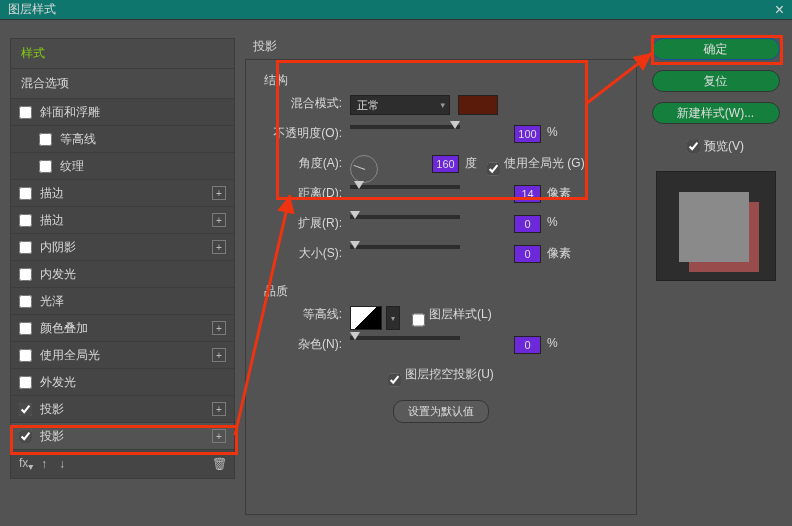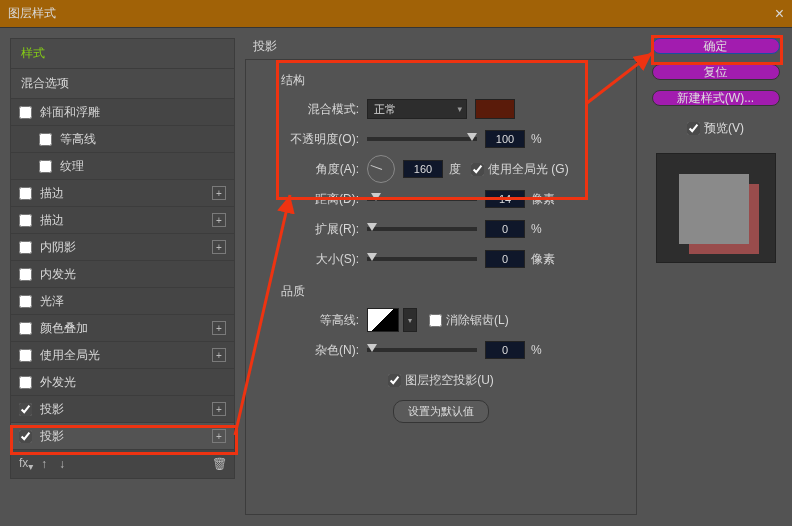--- a/index.html
+++ b/index.html
@@ -1,59 +1,59 @@
 <!DOCTYPE html>
 <html><head>
 <meta charset="utf-8">
 <style>
 * { box-sizing: border-box; margin: 0; padding: 0; font-family: "Microsoft YaHei", sans-serif; }
 body { background: #535353; width: 792px; height: 526px; overflow: hidden; position: relative; }
 
-.titlebar { height: 28px; background: #a16207; display: flex; align-items: center; padding: 0 8px; border-bottom: 1px solid #353535; }
+.titlebar { height: 20px; background: #0f766e; display: flex; align-items: center; padding: 0 8px; border-bottom: 1px solid #353535; }
 .titlebar .title { color: #d8d8d8; font-size: 12px; }
 .titlebar .close { margin-left: auto; color: #d8d8d8; font-size: 16px; cursor: pointer; }
 
 .main { position: absolute; top: 28px; left: 0; right: 0; bottom: 0; display: flex; }
 
 .sidebar { width: 245px; padding: 10px; }
 .sidebar-box { border: 1px solid #3c3c3c; background: #454545; }
 .side-head { background: #4a4a4a; color: #84cc16; font-size: 12px; padding: 6px 10px; border-bottom: 1px solid #3c3c3c; }
 .side-sub { background: #4a4a4a; color: #d8d8d8; font-size: 12px; padding: 6px 10px; border-bottom: 1px solid #3c3c3c; }
 .side-item { display: flex; align-items: center; padding: 5px 8px; border-bottom: 1px solid #3c3c3c; font-size: 12px; color: #d8d8d8; height: 27px; }
 .side-item input[type=checkbox] { margin-right: 8px; accent-color: #4a4a4a; }
 .side-item .plus { margin-left: auto; width: 14px; height: 14px; border: 1px solid #7a7a7a; display: flex; align-items: center; justify-content: center; font-size: 10px; color: #bbb; }
 .side-item.indent { padding-left: 28px; }
 .side-item.selected { background: #535353; }
 .side-actions { display: flex; gap: 4px; padding: 6px 8px; color: #bbb; font-size: 12px; align-items: center; }
 .side-actions .icon { width: 14px; display: inline-block; text-align: center; }
 .side-actions .trash { margin-left: auto; }
 
 .center { flex: 1; padding: 10px 10px 10px 0; position: relative; }
 .center-title { color: #d8d8d8; font-size: 12px; margin: 0 0 4px 8px; }
-.center-box { border: 1px solid #3c3c3c; height: 456px; padding: 10px 31px; }
+.center-box { border: 1px solid #3c3c3c; height: 456px; padding: 10px 14px; }
 .group-label { color: #d8d8d8; font-size: 12px; margin: 2px 0 6px 4px; }
-.field-row { display: flex; align-items: center; height: 28px; font-size: 12px; color: #d8d8d8; margin: 2px 0; }
+.field-row { display: flex; height: 28px; font-size: 12px; color: #d8d8d8; margin: 2px 0; }
 .field-row .lbl { width: 90px; text-align: right; padding-right: 8px; }
 .field-row .slider { flex: 0 0 110px; height: 4px; background: #2d2d2d; position: relative; margin-right: 8px; }
 .field-row .slider .knob { position: absolute; top: -4px; width: 0; height: 0; border-left: 5px solid transparent; border-right: 5px solid transparent; border-top: 8px solid #ccc; }
-.field-row .numbox { width: 40px; height: 18px; background: #0f172a; border: 1px solid #222; color: #ddd; font-size: 11px; text-align: center; }
+.field-row .numbox { width: 27px; height: 18px; background: #6d28d9; border: 1px solid #222; color: #ddd; font-size: 11px; text-align: center; margin-left: 46px; }
 .field-row .unit { margin-left: 6px; }
 .dropdown { width: 100px; height: 20px; background: #2d2d2d; border: 1px solid #222; color: #ddd; font-size: 11px; display: flex; align-items: center; padding: 0 6px; position: relative; }
 .dropdown::after { content: "▾"; position: absolute; right: 4px; font-size: 9px; color: #999; }
 .swatch { width: 40px; height: 20px; background: #5a1b0a; border: 1px solid #222; margin-left: 8px; }
 .angle-dial { width: 28px; height: 28px; border: 1px solid #888; border-radius: 50%; margin-right: 8px; position: relative; }
 .angle-dial::after { content: ""; position: absolute; width: 12px; height: 1px; background: #ccc; top: 13px; left: 2px; transform-origin: right; transform: rotate(20deg); }
 .cb { margin-right: 4px; accent-color: #4a4a4a; }
 .contour-swatch { width: 32px; height: 24px; background: linear-gradient(135deg, #fff 0%, #fff 49%, #000 50%, #000 100%); border: 1px solid #222; margin-right: 4px; }
 .contour-btn { width: 14px; height: 24px; background: #2d2d2d; border: 1px solid #222; display: flex; align-items: center; justify-content: center; font-size: 8px; color: #999; }
 .btn-small { background: #5a5a5a; border: 1px solid #353535; border-radius: 10px; color: #ddd; font-size: 11px; padding: 3px 14px; cursor: pointer; }
 .btn-row { display: flex; justify-content: center; margin-top: 6px; }
 
 .rightcol { width: 145px; padding: 10px 12px 10px 4px; display: flex; flex-direction: column; gap: 10px; align-items: center; }
-.btn { width: 128px; height: 16px; background: #a21caf; border: 1px solid #353535; border-radius: 13px; color: #ddd; font-size: 12px; display: flex; align-items: center; justify-content: center; cursor: pointer; }
+.btn { width: 128px; height: 22px; background: #15803d; border: 1px solid #353535; border-radius: 13px; color: #ddd; font-size: 12px; display: flex; align-items: center; justify-content: center; cursor: pointer; }
 .btn.primary { border: 1px solid #1a4fa0; }
 .preview-row { display: flex; align-items: center; color: #ddd; font-size: 12px; margin-top: 4px; }
 .preview-row input { margin-right: 4px; accent-color: #4a4a4a; }
 .preview-box { width: 120px; height: 110px; background: #2d2d2d; border: 1px solid #222; margin-top: 6px; position: relative; }
 .preview-box .shape { position: absolute; left: 22px; top: 20px; width: 70px; height: 70px; background: #8a8a8a; }
 .preview-box .shadow { position: absolute; left: 32px; top: 30px; width: 70px; height: 70px; background: rgba(200,90,90,.7); }
 
 .anno { position: absolute; border: 3px solid #e31; pointer-events: none; }
 .anno1 { left: 10px; top: 425px; width: 228px; height: 30px; }
 .anno2 { left: 276px; top: 60px; width: 312px; height: 140px; }
@@ -199,21 +199,21 @@
         <span class="unit">像素</span>
       </div>
 
       <div class="group-label" style="margin-top:10px">品质</div>
 
       <div class="field-row">
         <span class="lbl">等高线:</span>
         <div class="contour-swatch"></div>
         <div class="contour-btn">▾</div>
         <input type="checkbox" class="cb" style="margin-left: 12px;">
-        <span>消除锯齿(L)</span>
+        <span>图层样式(L)</span>
       </div>
 
       <div class="field-row">
         <span class="lbl">杂色(N):</span>
         <div class="slider">
             <div class="knob" style="left:0"></div>
           </div>
         <input class="numbox" value="0" style="">
         <span class="unit">%</span>
       </div>

